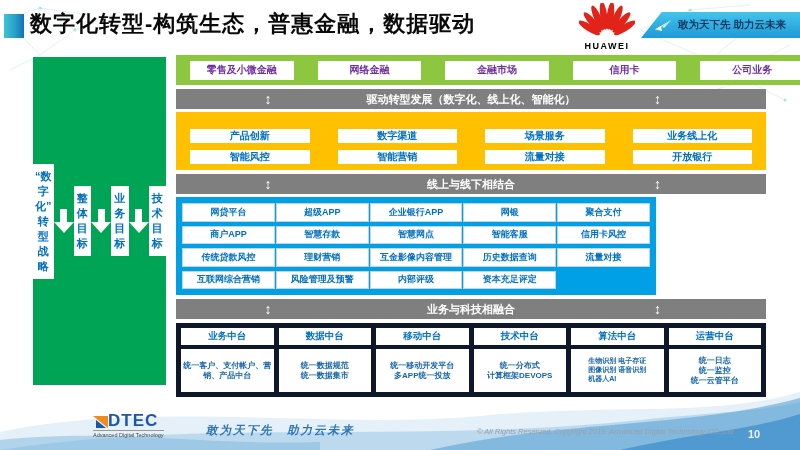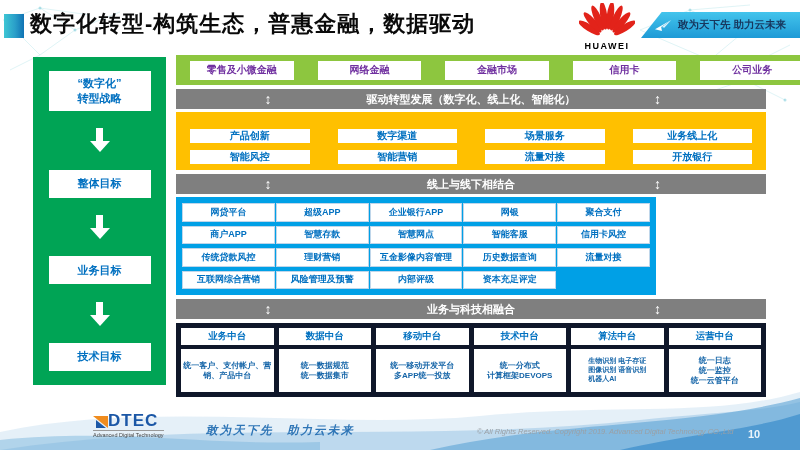--- a/index.html
+++ b/index.html
@@ -11,21 +11,21 @@
   
   .accent-sq{left:4px;top:14px;width:20px;height:24px;background:linear-gradient(90deg,#3ec6d4 0%,#2a9fc9 55%,#1073b4 100%);}
   .title{left:30px;top:9px;font-size:22px;font-weight:900;color:#0a0a0a;letter-spacing:1px;}
   .huawei{left:576px;top:3px;width:62px;text-align:center;}
   .huawei-name{font-size:9px;font-weight:bold;color:#000;letter-spacing:1.5px;margin-top:-2px;text-align:center;}
   .banner{left:641px;top:12px;width:159px;height:26px;background:linear-gradient(180deg,#43c4ec,#1e9ad6);
           clip-path:polygon(13% 0,100% 0,100% 100%,0 100%);display:flex;align-items:center;justify-content:center;gap:6px;}
   .banner-text{font-size:10.5px;font-weight:bold;color:#17375e;}
 
   
-  .sidebar{left:33px;top:57px;width:133px;height:328px;background:#00a455;display:flex;flex-direction:column;
+  .sidebar{left:33px;top:57px;width:133px;height:328px;background:#00a455;display:flex;flex-direction:row;
            align-items:center;justify-content:space-between;padding:14px 0;box-sizing:border-box;}
   .side-box{width:102px;background:#fff;color:#0070c0;font-weight:bold;font-size:11px;text-align:center;
             display:flex;align-items:center;justify-content:center;padding:5px 2px;box-sizing:border-box;min-height:28px;}
   .down-arrow{display:flex;flex-direction:column;align-items:center;}
   .down-arrow .stem{width:7px;height:13px;background:#fff;}
   .down-arrow .head{width:0;height:0;border-left:10px solid transparent;border-right:10px solid transparent;border-top:11px solid #fff;}
 
   
   .main{left:176px;top:55px;width:590px;}
   .row-green{width:642px;height:30px;background:#8dc63f;display:grid;grid-template-columns:repeat(5,1fr);

